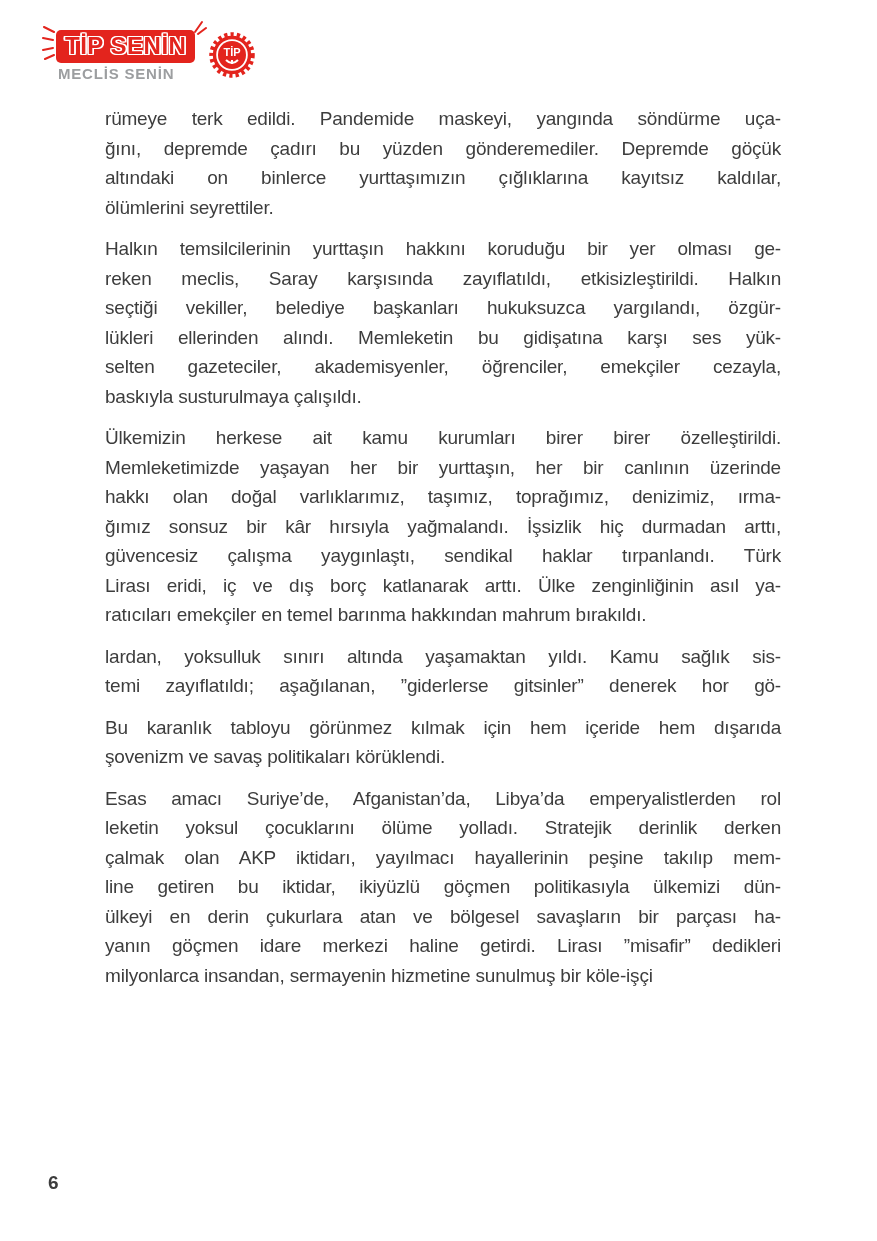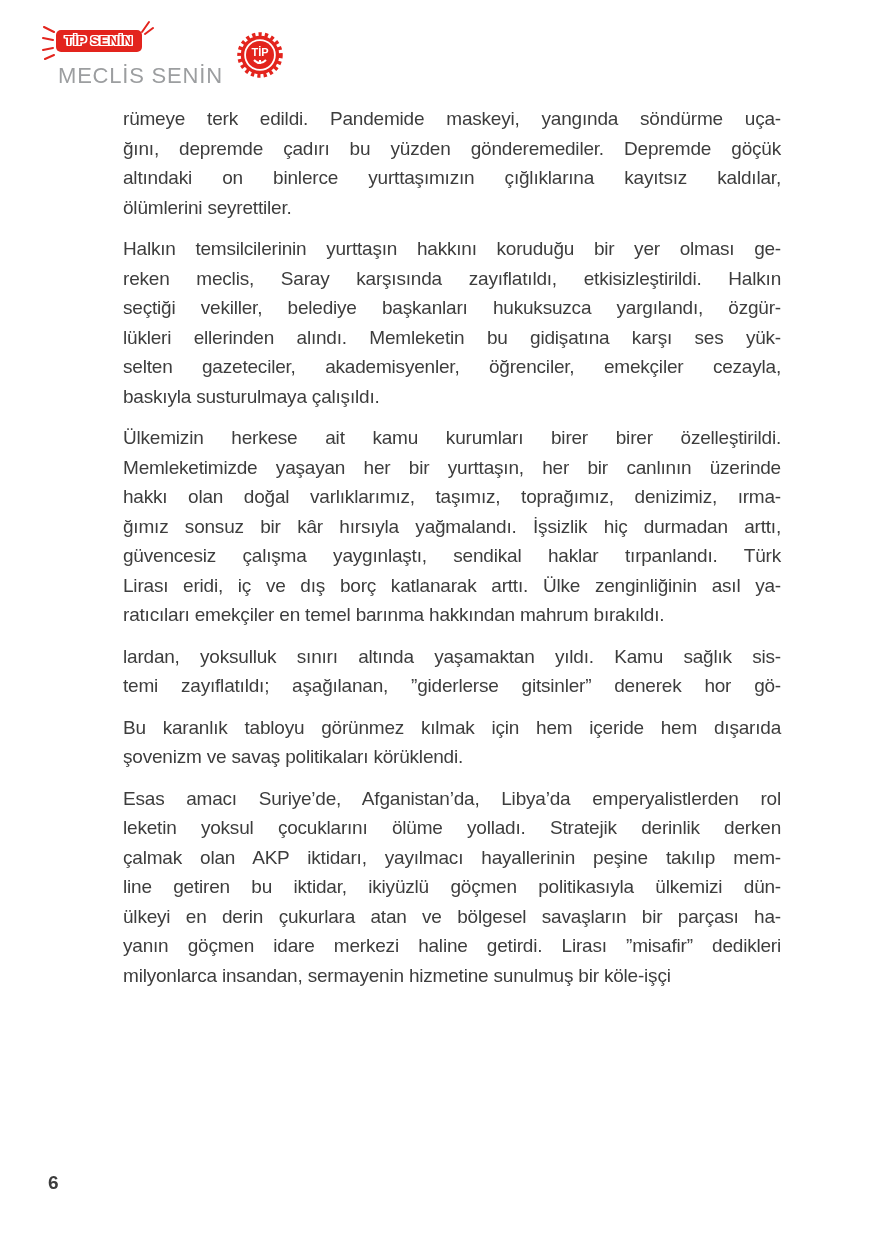--- a/index.html
+++ b/index.html
@@ -20,58 +20,58 @@
     display: flex;
     align-items: flex-start;
   }
   .logo-left { position: relative; }
   .banner {
     position: relative;
     display: inline-block;
     background: var(--brand-red, #e3241d);
     color: var(--brand-red, #e3241d);
     font-weight: bold;
-    font-size: 13px;
+    font-size: 24px;
     letter-spacing: 0.5px;
     line-height: 1;
     padding: 4px 9px 5px 9px;
     border-radius: 5px;
     margin-left: 12px;
     text-shadow:
       -1.4px -1.4px 0 #fff, 1.4px -1.4px 0 #fff,
       -1.4px 1.4px 0 #fff, 1.4px 1.4px 0 #fff,
       0 -1.4px 0 #fff, 0 1.4px 0 #fff,
       -1.4px 0 0 #fff, 1.4px 0 0 #fff;
   }
   .subtitle {
     color: var(--subtitle-gray, #9c9ea0);
-    font-weight: normal;
-    font-size: 22px;
+    font-weight: bold;
+    font-size: 15px;
     letter-spacing: 0.8px;
     line-height: 1;
-    margin: 13px 0 0 14px;
+    margin: 3px 0 0 14px;
   }
   .burst { position: absolute; }
   .burst-left { left: -2px; top: -4px; }
   .burst-right { right: -12px; top: -10px; }
   .emblem { margin-left: 14px; margin-top: 2px; }
 
   
   .text-column {
     position: absolute;
     left: 105px;
     top: 104px;
     width: 676px;
     color: var(--text-color, #3d3d3d);
     font-size: 19px;
     letter-spacing: -0.2px;
     line-height: 29.5px;
   }
   .para { margin: 0 0 12px 0; }
-  .line { text-align: justify; text-align-last: justify; margin-left: 18px; }
+  .line { text-align: justify; text-align-last: justify; }
   .line.last { text-align-last: left; }
 
   
   .page-number {
     position: absolute;
     left: 48px;
     top: 1172px;
     font-size: 19px;
     font-weight: bold;
     color: var(--text-color, #3d3d3d);

